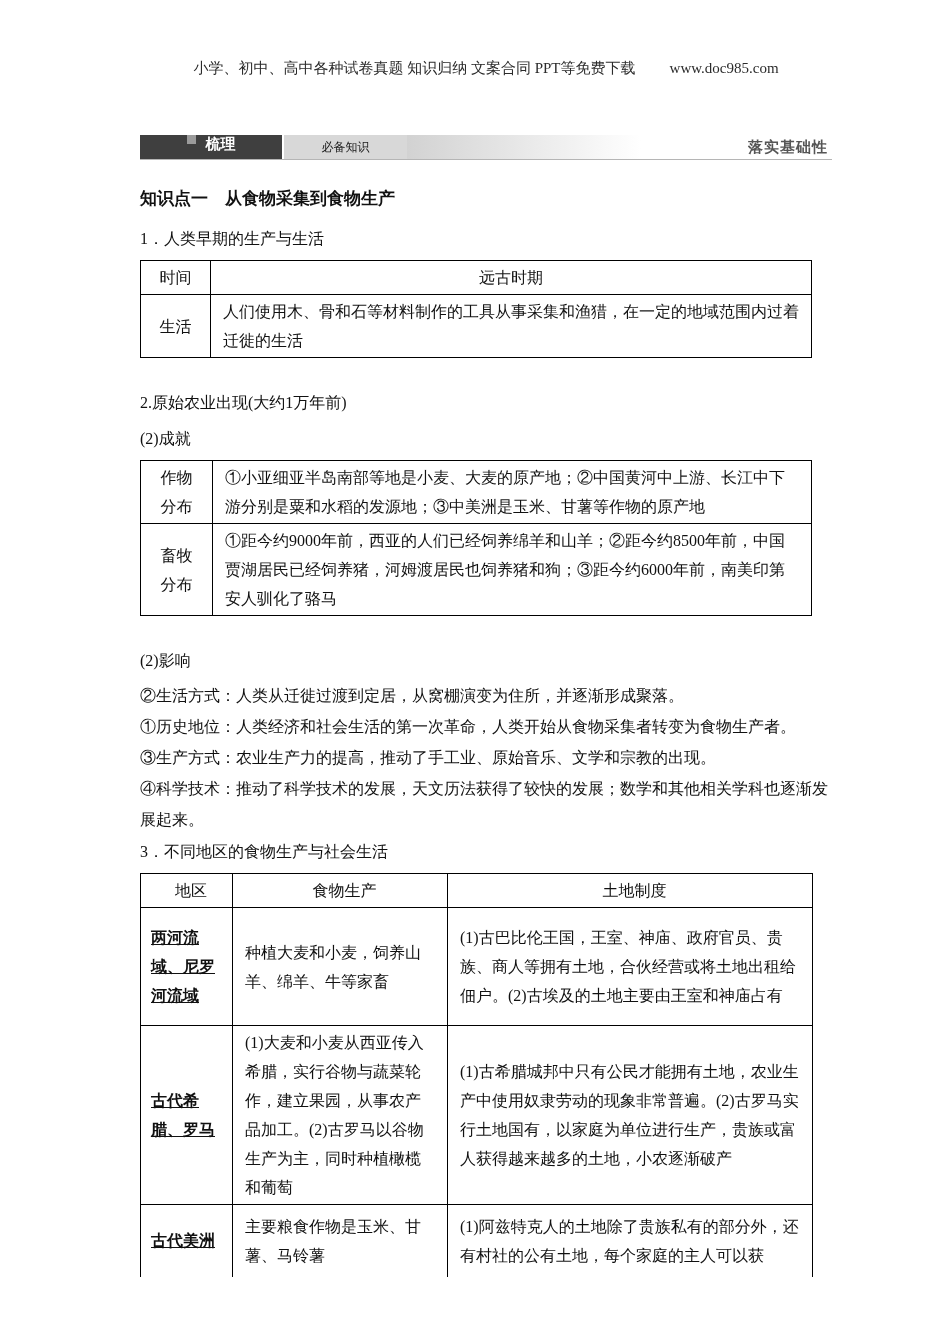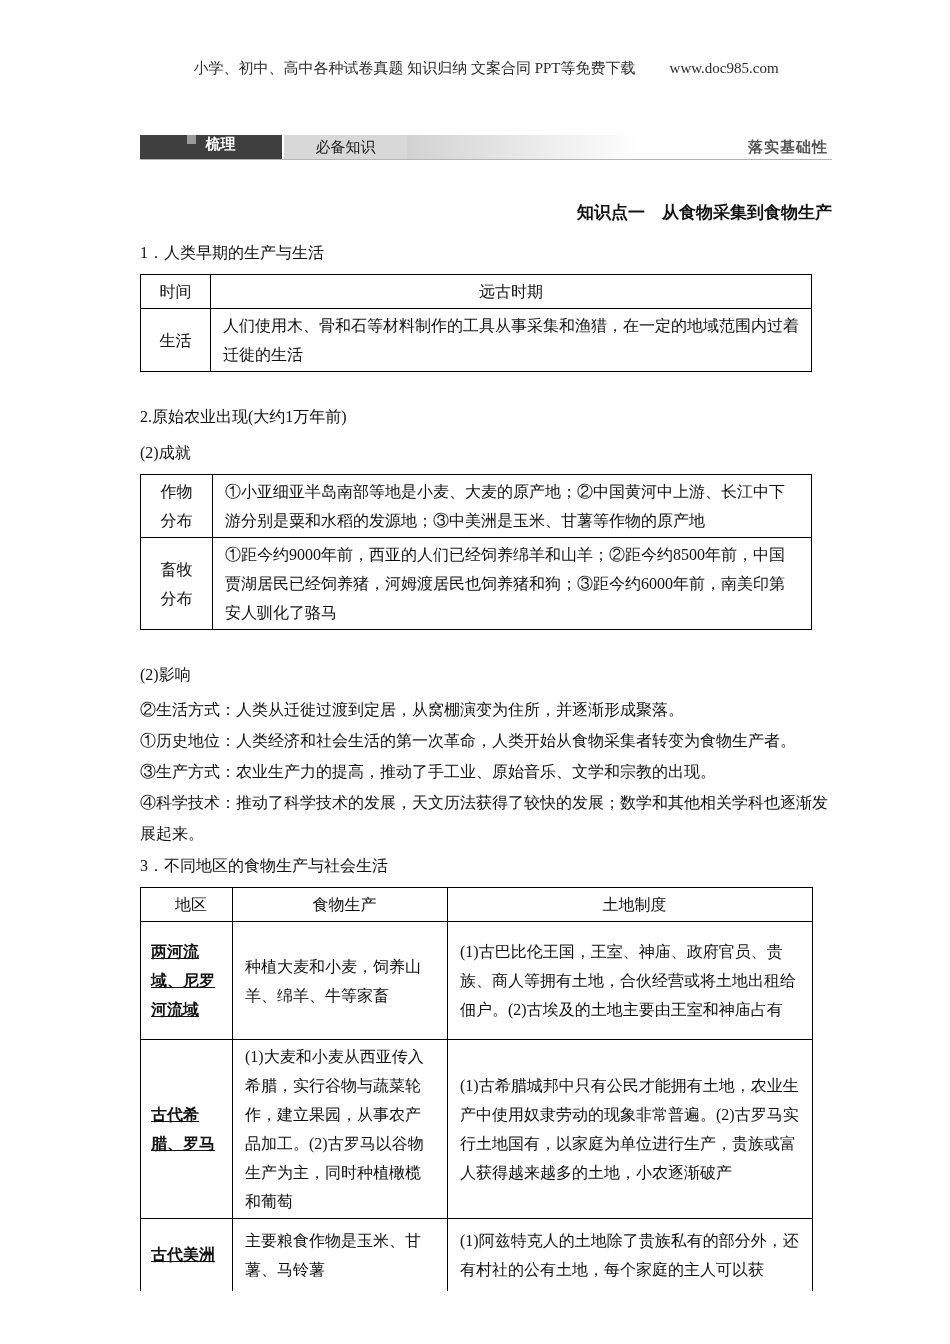--- a/index.html
+++ b/index.html
@@ -21,29 +21,29 @@
   
   .banner { margin-top:56px; height:25px; display:flex; align-items:stretch; border-bottom:1px solid #b5b5b5; }
   .tab-dark {
     width:142px; background:#3f3f3f; color:#ffffff;
     display:flex; align-items:flex-start; justify-content:center; gap:10px;
     font-size:15px; font-weight:bold;
   }
   .sq { width:9px; height:9px; background:#9b9b9b; display:inline-block; }
   .tab-light {
     width:123px; margin-left:2px; background:#d8d8d8; color:#1a1a1a;
-    display:flex; align-items:center; justify-content:center; font-size:15px;
+    display:flex; align-items:center; justify-content:center; font-size:12px;
   }
   .banner-rest {
     flex:1; background:linear-gradient(to right,#d2d2d2,#ffffff 55%);
     display:flex; align-items:center; justify-content:flex-end; padding-right:4px;
   }
   .banner-right { font-size:15px; color:#555; font-weight:bold; letter-spacing:1px; }
 
-  .kp { margin-top:40px; font-size:17px; font-weight:bold; line-height:26px;text-align:right; }
+  .kp { margin-top:26px; font-size:17px; font-weight:bold; line-height:26px; }
   .item-title { margin-top:12px; font-size:16px; line-height:30px; }
   .sub { margin-top:6px; font-size:16px; line-height:30px; }
 
   
   .tbl { border-collapse:collapse; width:672px; table-layout:fixed; }
   .tbl td, .tbl th { border:1px solid #000; font-size:16px; line-height:29px; padding:2px 12px; vertical-align:middle; font-weight:normal; }
   .lbl { text-align:center; white-space:pre-line; padding:2px 6px !important; }
   .center { text-align:center; }
   .tbl1 { margin-top:6px; }
   .tbl1 .col-lbl { width:70px; }

